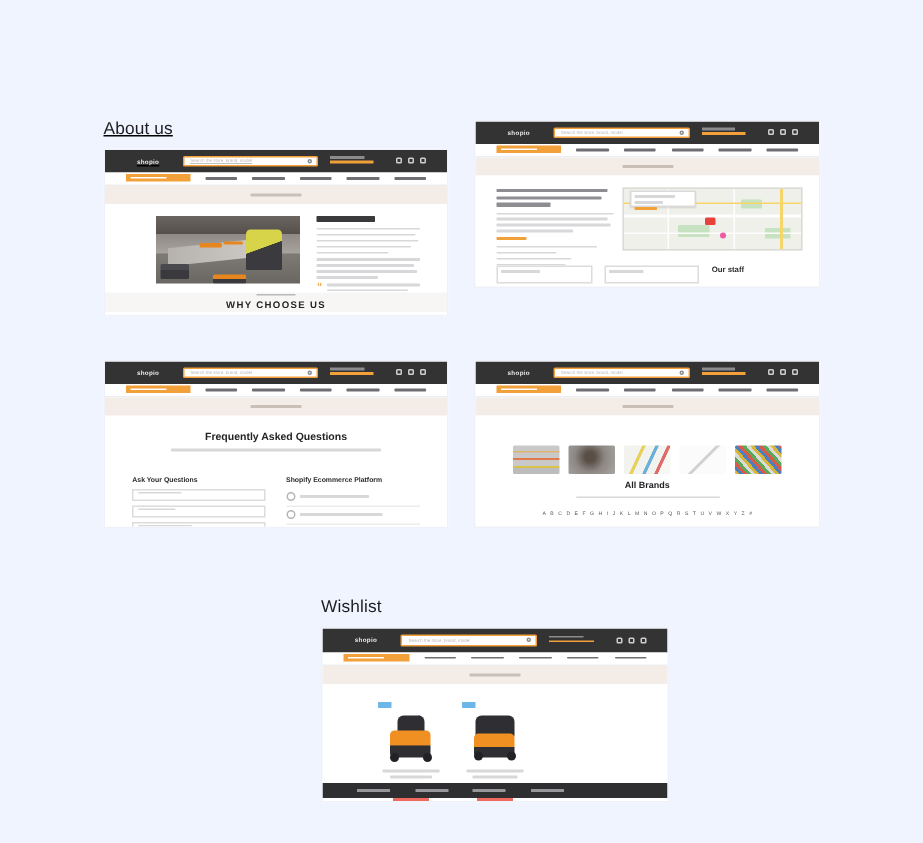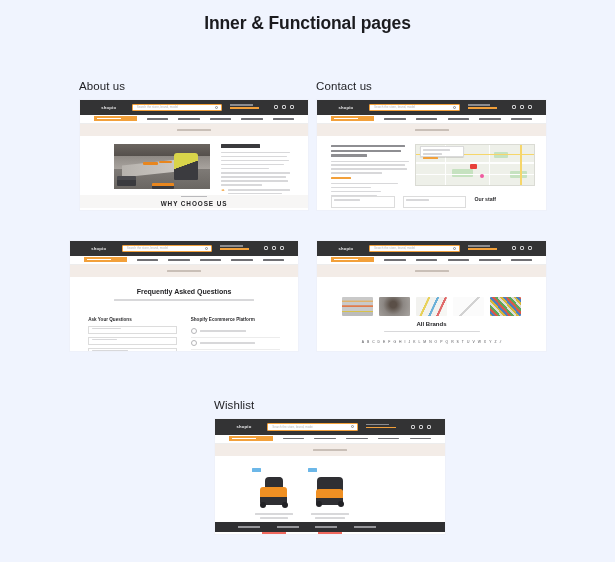--- a/index.html
+++ b/index.html
@@ -263,26 +263,25 @@
     display: block; height: 1.8px; background: #97979b; width: 22px;
     text-decoration: none;
   }
 </style>
 </head>
 <body>
 
 <div class="page">
 
   <div class="hero">
-    <div class="hero-title">Inner &amp; Functional pages</div>
   </div>
 
   <div class="grid">
 
-    <div class="card" style="left:79px; top:10px; width:230px;">
+    <div class="card" style="left:69px; top:10px; width:230px;text-decoration:underline;">
       <div class="card-label">About us</div>
       <div class="shot" style="height:112px;">
 
         <div class="m-top">
           <div class="m-logo">shopio</div>
           <div class="m-search">
             <span>Search the store, brand, model</span>
             <div class="mag"></div>
           </div>
           <div class="m-phone">
@@ -349,21 +348,20 @@
           </div>
           <div class="why">
             <div class="small"></div>
             <div class="big">WHY CHOOSE US</div>
           </div>
         </div>
       </div>
     </div>
 
     <div class="card" style="left:316px; top:10px; width:231px;">
-      <div class="card-label">Contact us</div>
       <div class="shot" style="height:112px;">
 
         <div class="m-top">
           <div class="m-logo">shopio</div>
           <div class="m-search">
             <span>Search the store, brand, model</span>
             <div class="mag"></div>
           </div>
           <div class="m-phone">
               <i></i>

